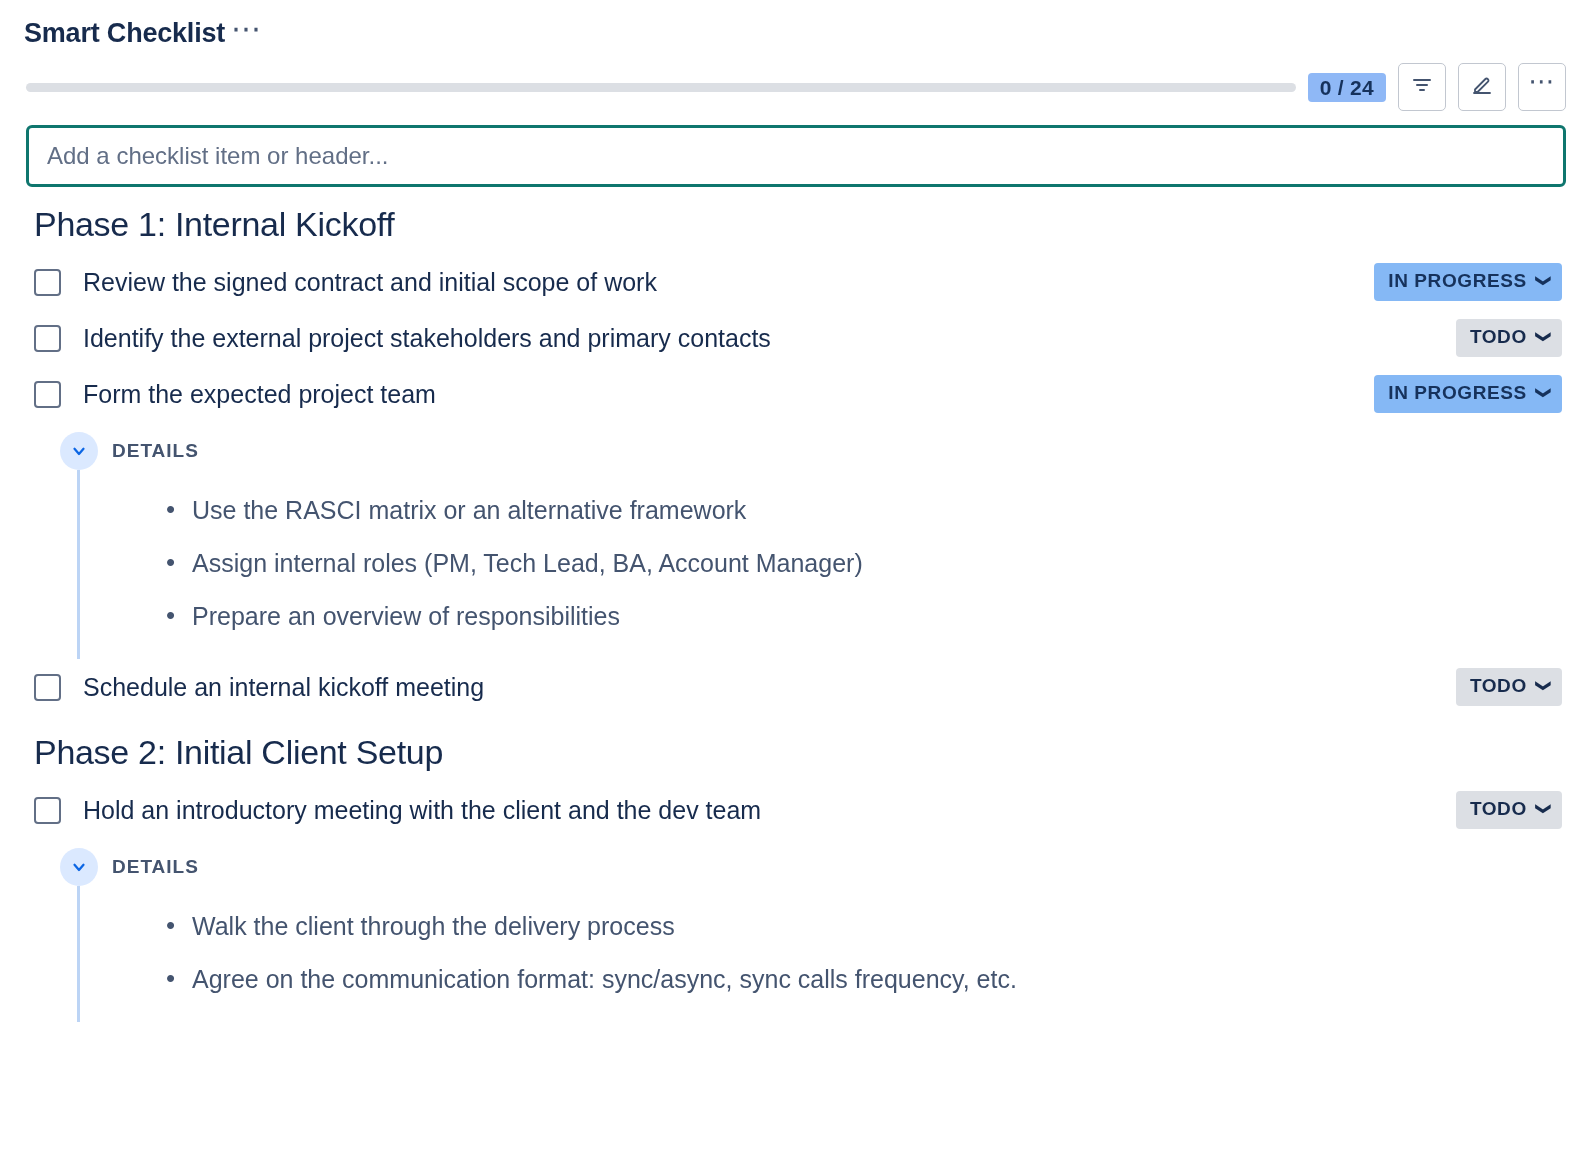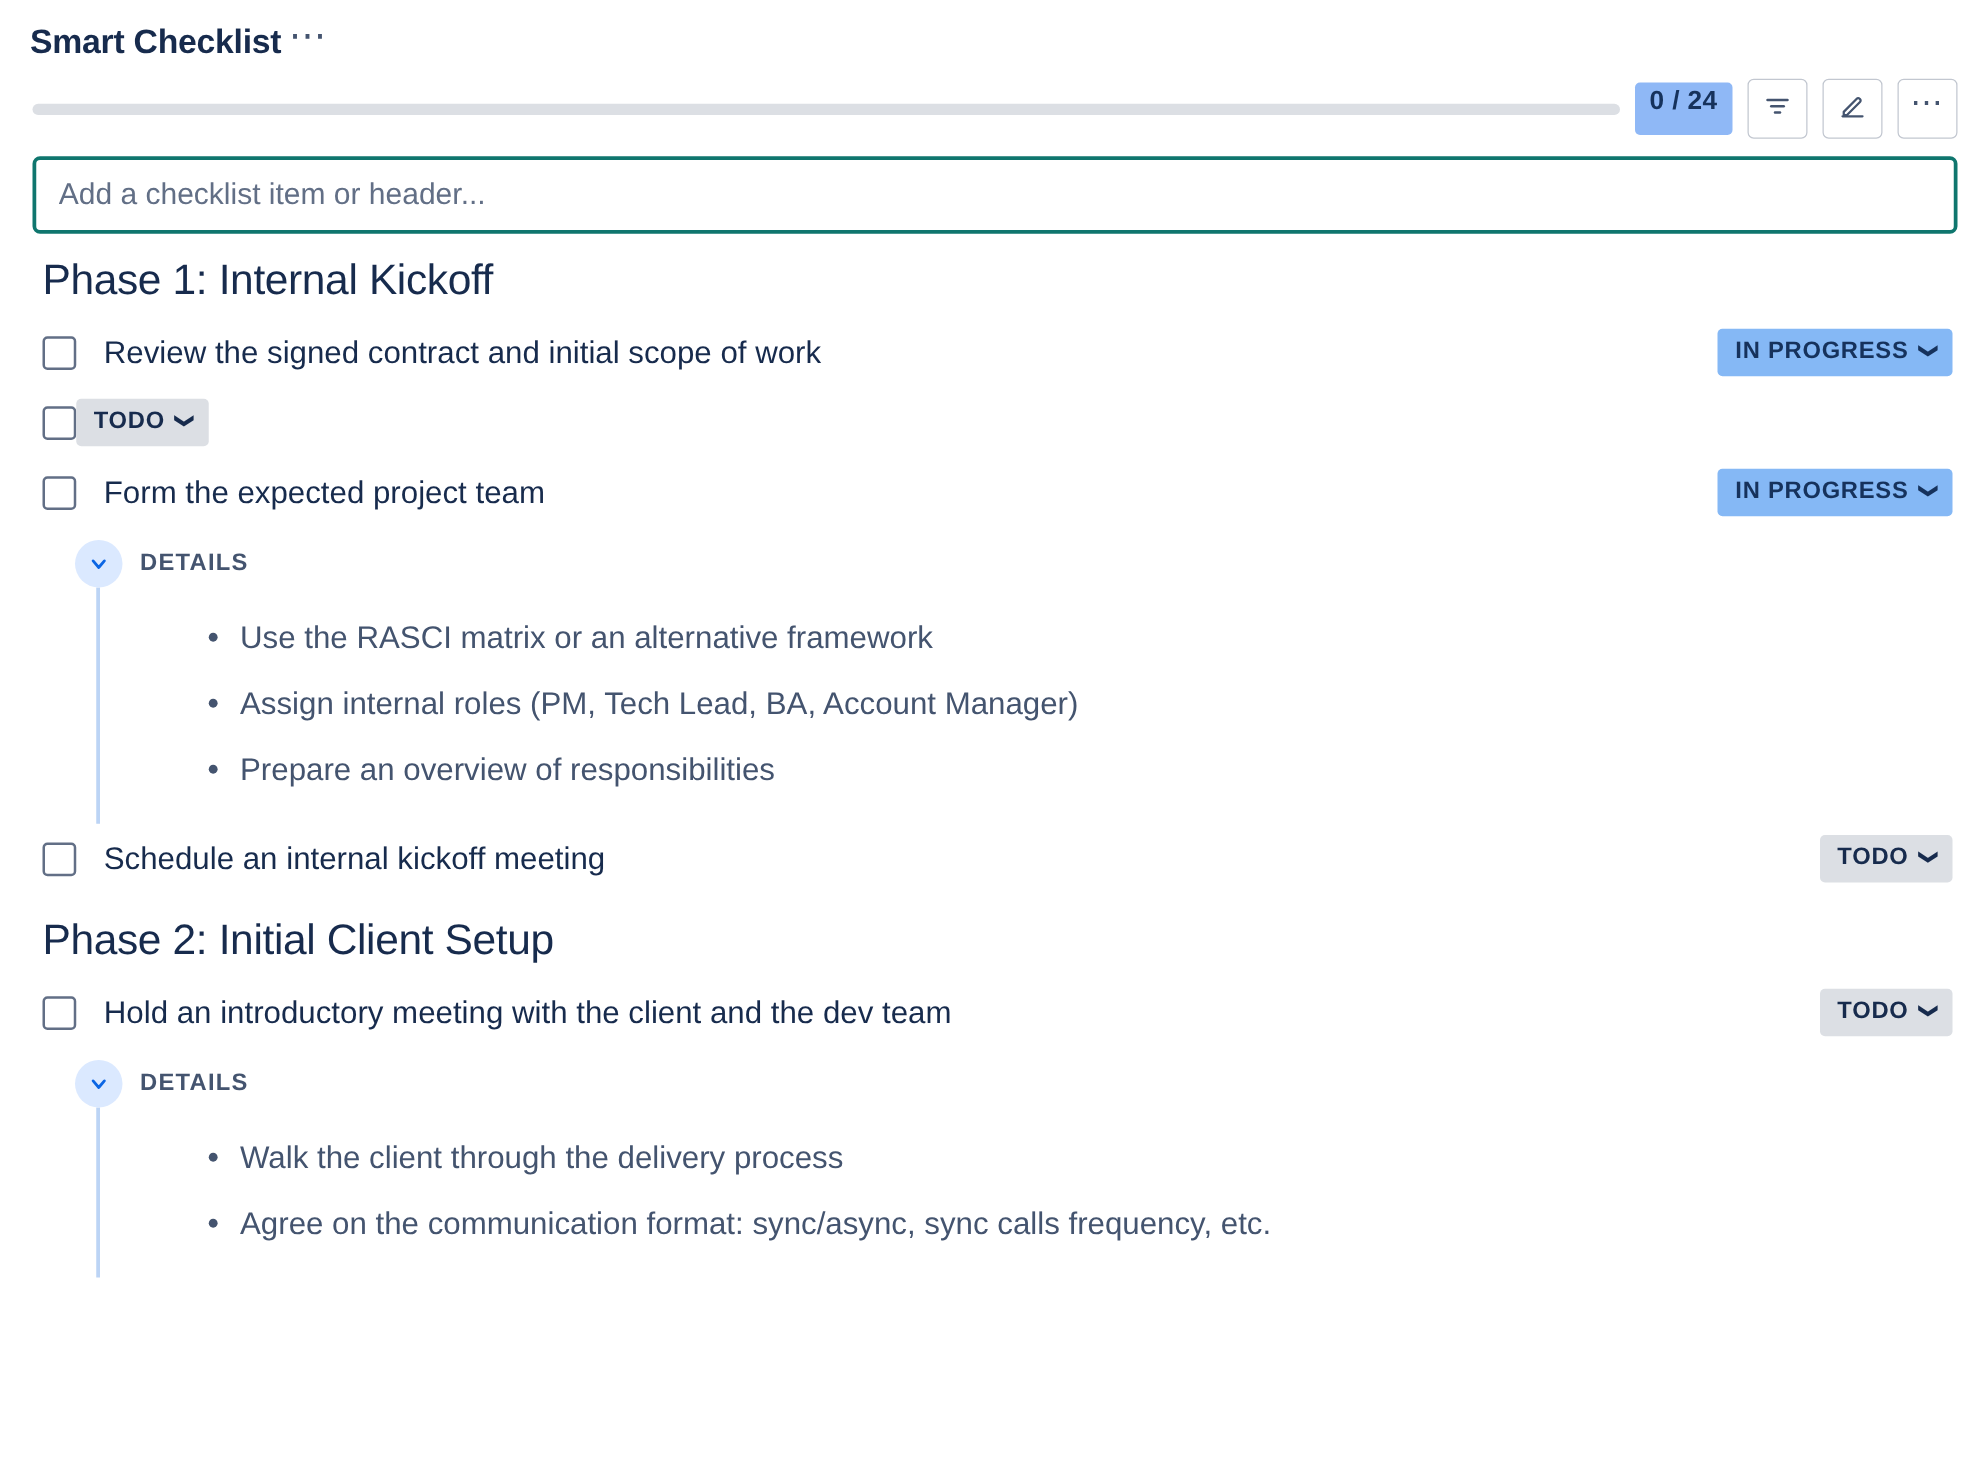--- a/index.html
+++ b/index.html
@@ -50,21 +50,21 @@
     flex: 1;
     height: 9px;
     border-radius: 6px;
     background: #dcdfe4;
   }
   .progress-count {
     background: #8fb8f6;
     color: #16325c;
     font-size: 21px;
     font-weight: bold;
-    padding: 3px 12px 15px 12px;
+    padding: 3px 12px 2px 12px;
     border-radius: 4px;
     letter-spacing: 0.3px;
   }
   .tool-btn {
     width: 48px;
     height: 48px;
     border: 1px solid #c2c7d0;
     border-radius: 5px;
     background: #ffffff;
     display: flex;
@@ -242,20 +242,21 @@
     <div class="item-row">
       <div class="checkbox"></div>
       <div class="item-text">Review the signed contract and initial scope of work</div>
       <div class="status inprogress">
         <span>IN PROGRESS</span>
         <span class="caret" style="transform: rotate(90deg);">❯</span>
       </div>
     </div>
     <div class="item-row">
       <div class="checkbox"></div>
+      <div class="item-text">Identify the external project stakeholders and primary contacts</div>
       <div class="status todo">
         <span>TODO</span>
         <span class="caret" style="transform: rotate(90deg);">❯</span>
       </div>
     </div>
     <div class="item-row">
       <div class="checkbox"></div>
       <div class="item-text">Form the expected project team</div>
       <div class="status inprogress">
         <span>IN PROGRESS</span>

